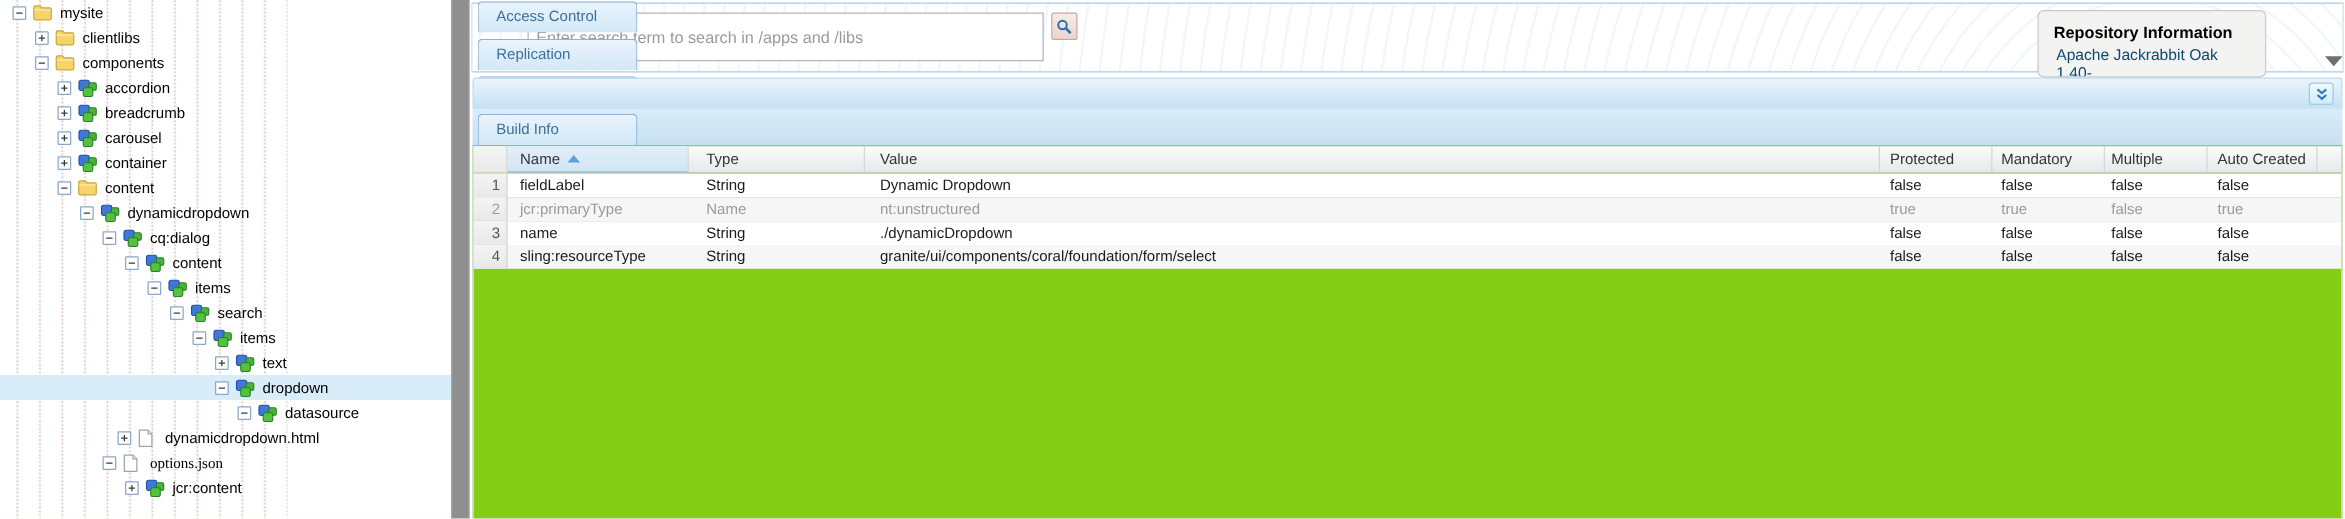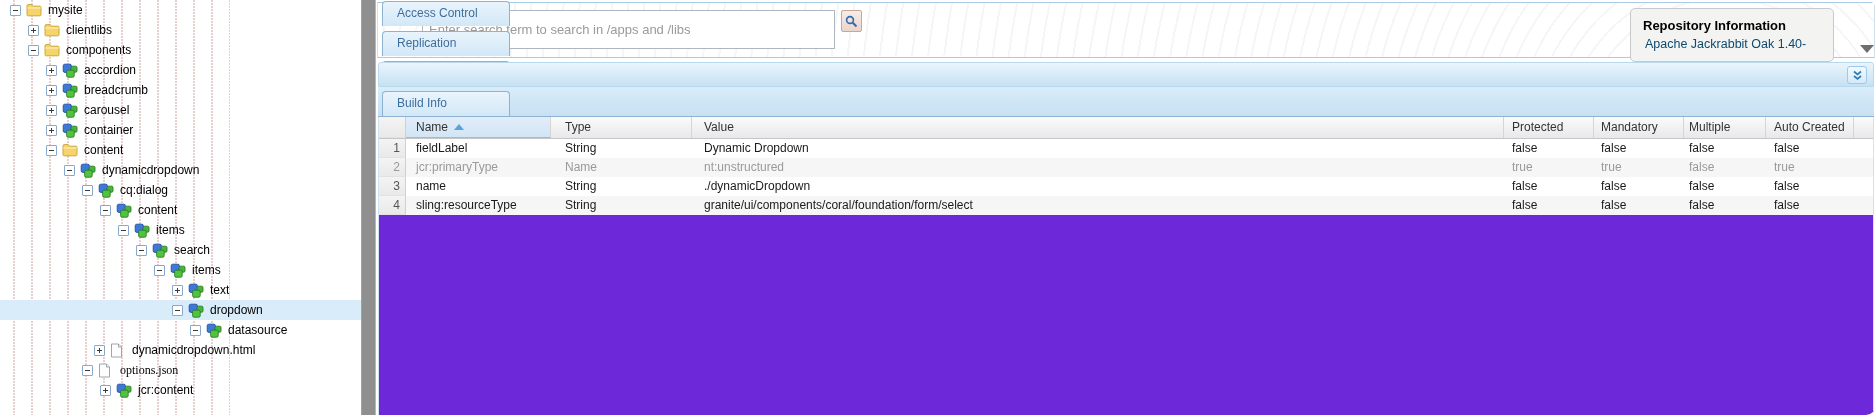--- a/index.html
+++ b/index.html
@@ -1,18 +1,18 @@
 <!DOCTYPE html>
 <html><head>
 <meta charset="utf-8">
 <style>
   * { margin:0; padding:0; box-sizing:border-box; }
   html,body { background:#fff; }
   body { font-family:"Liberation Sans", sans-serif; font-size:12px; color:#1a1a1a; }
-  #app { position:relative; width:1876px; height:415px; overflow:hidden; background:#fff;border-radius:10px; }
+  #app { position:relative; width:1876px; height:415px; overflow:hidden; background:#fff; }
 
   
   .tree-panel {
     position:absolute; left:0; top:0; width:361px; height:415px;
     background:#fff; overflow:hidden;
   }
   .tree-panel::before {
     content:""; position:absolute; left:0; top:0; width:230px; height:415px;
     background-image: radial-gradient(circle at 1px 1px, rgba(205,160,160,.5) .7px, transparent 1.1px);
     background-size: 18px 3px; background-position: 13px 0;
@@ -54,21 +54,21 @@
   }
   .search-input::placeholder { color:#9a9a9a; opacity:1; }
   .search-btn {
     position:absolute; left:463px; top:7px; width:21px; height:22px;
     border:1px solid #c5a79e; border-radius:2px;
     background:linear-gradient(#f7ece7, #ead5cb); cursor:pointer;
     display:flex; align-items:center; justify-content:center; padding:0;
   }
 
   .repo-panel {
-    position:absolute; left:1254px; top:8px; width:204px; height:54px;
+    position:absolute; left:1254px; top:8px; width:183px; height:54px;
     background:#f3f3f2; border:1px solid #c9c9c9; border-radius:5px;
     padding:9px 12px 0 12px; overflow:hidden; z-index:3;
   }
   .repo-title { font-size:13px; font-weight:bold; color:#000; }
   .repo-line { font-size:12.5px; color:#0c4a6e; margin-top:4px; padding-left:2px; }
   .caret-down {
     position:absolute; left:1484px; top:45px; width:0; height:0; z-index:4;
     border-left:7px solid transparent; border-right:7px solid transparent;
     border-top:8px solid #6e6e6e;
   }
@@ -96,21 +96,21 @@
     border:1px solid #8db2d3; border-bottom:none; border-radius:4px 4px 0 0;
     background:linear-gradient(#e9f4fc, #d2e8f7);
     color:#3d6f9e; font-size:12px; cursor:pointer;
   }
   .tab.active {
     background:#fff; color:#0b3d79; font-weight:bold; height:26px; line-height:24px;
     margin-bottom:-1px; border-bottom:1px solid #fff;
   }
 
   
-  .grid { position:absolute; left:2px; right:2px; top:117px; bottom:0; background:#6d28d9;
+  .grid { position:absolute; left:2px; right:2px; top:117px; bottom:0; background:#84cc16;
           border-left:1px solid #cfe2f0; border-right:1px solid #cfe2f0; }
   .grid-header { display:flex; height:22px;
     background:linear-gradient(#fbfbfb, #e7e8ea);
     border-bottom:1px solid #c6c6c6; }
   .hcell { line-height:21px; font-size:12px; color:#333;
     border-right:1px solid #d5d5d5; padding-left:10px; overflow:hidden; white-space:nowrap; }
   .hcell.sorted { background:linear-gradient(#e2eef9, #d2e5f5); border-bottom:1px solid #99bbe8;
     display:flex; align-items:center; }
   .sort-asc { display:inline-block; width:0; height:0; margin-left:6px;
     border-left:5px solid transparent; border-right:5px solid transparent;

